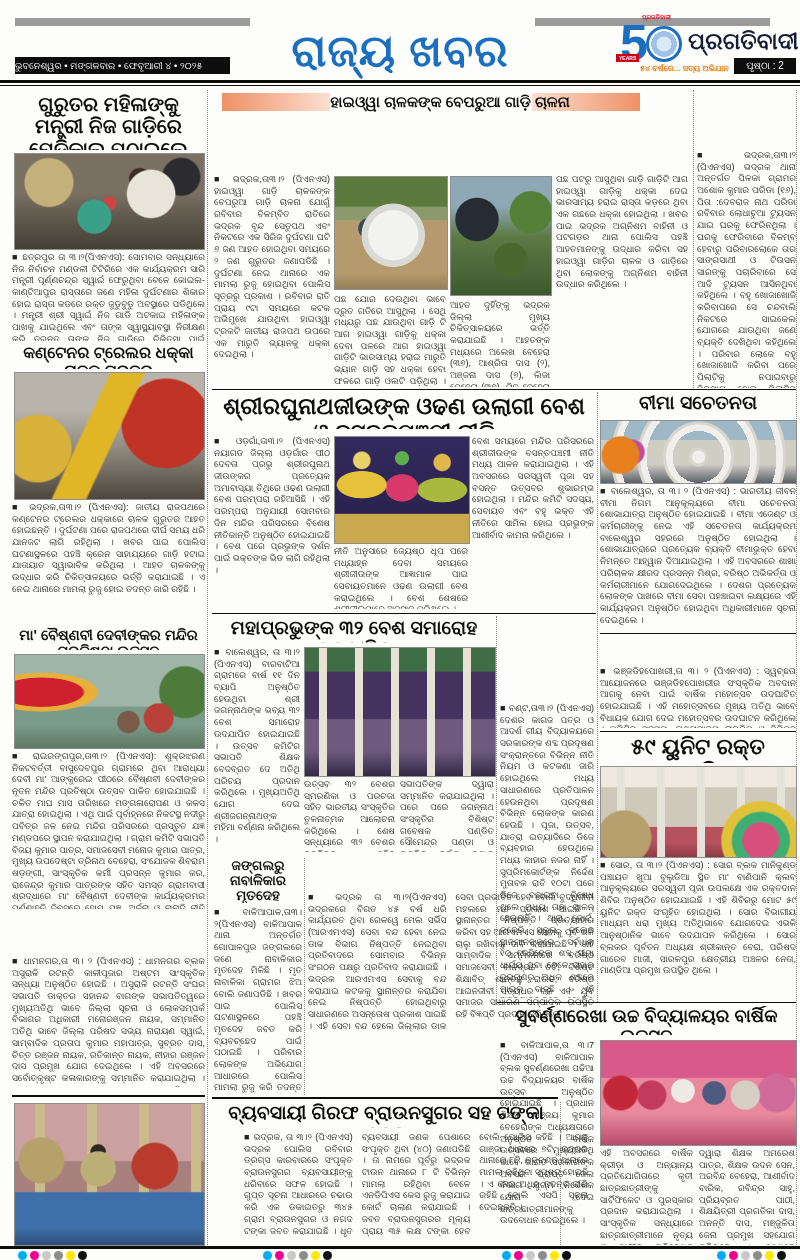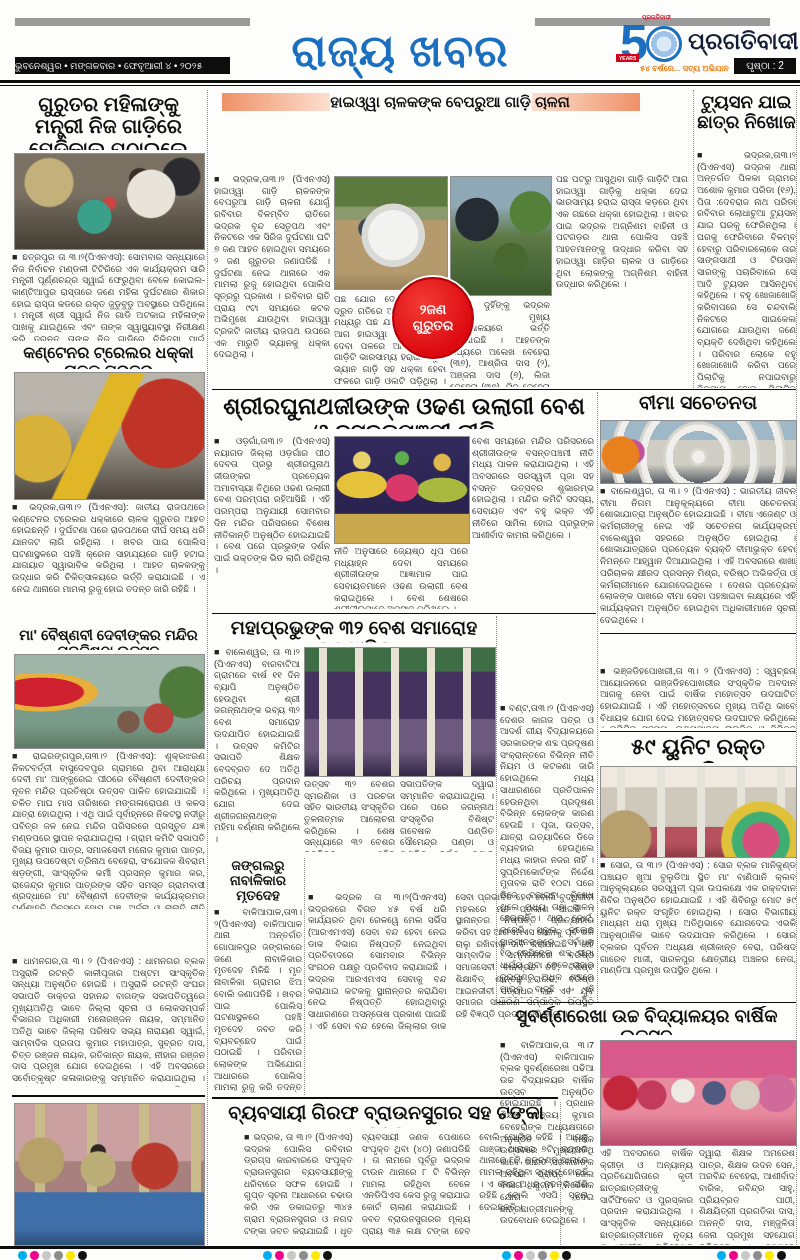--- a/index.html
+++ b/index.html
@@ -155,26 +155,21 @@
   <div class="abs kickerbar kb-l" style="left:222px;top:93px;width:108px;"></div>
   <div class="abs kickerbar kb-r" style="left:532px;top:93px;width:108px;"></div>
   <div class="abs kicker-txt" style="left:300px;top:93px;width:300px;height:19px;overflow:hidden;">ହାଇଓ୍ୱା ଚାଳକଙ୍କ ବେପରୁଆ ଗାଡ଼ି ଚାଳନା</div>
 
   <div class="abs body-txt" style="left:214px;top:174px;width:116px;height:213px;">■ ଭଦ୍ରକ,ତା୩।୨ (ପିଏନଏସ) ହାଇଓ୍ୱା ଗାଡ଼ି ଚାଳକଙ୍କ ବେପରୁଆ ଗାଡ଼ି ଚାଳନା ଯୋଗୁଁ ରବିବାର ବିଳମ୍ବିତ ରାତିରେ ଭଦ୍ରକ ବୃନ୍ଦ ସେତୁପଥ ଏବଂ ନିକଟରେ ଏକ ସିରିଜ ଦୁର୍ଘଟଣା ଘଟି ୭ ଜଣ ଆହତ ହୋଇଥିବା ସମୟରେ ୨ ଜଣ ଗୁରୁତର ଜଣାପଡିଛି । ଦୁର୍ଘଟଣା ନେଇ ଥାନାରେ ଏକ ମାମଲା ରୁଜୁ ହୋଇଥିବା ପୋଲିସ ସୂତ୍ରରୁ ପ୍ରକାଶ । ରବିବାର ରାତି ପ୍ରାୟ ୯ଟା ସମୟରେ କଟକ ଅଭିମୁଖେ ଯାଉଥିବା ହାଇଓ୍ୱା ଟ୍ରକଟି ଜାତୀୟ ରାଜପଥ ଉପରେ ଏକ ମାରୁତି ଭ୍ୟାନକୁ ଧକ୍କା ଦେଇଥିଲା ।</div>
   <div class="abs photo p-van" style="left:334px;top:176px;width:112px;height:112px;"></div>
   <div class="abs photo p-truck" style="left:450px;top:176px;width:100px;height:118px;"></div>
   <div class="abs body-txt" style="left:556px;top:174px;width:132px;height:213px;">ପଛ ପଟରୁ ଆସୁଥିବା ଗାଡ଼ି ଗାଡ଼ିଟି ଆଗ ହାଇଓ୍ୱା ଗାଡ଼ିକୁ ଧକ୍କା ଦେଇ ଭାରସାମ୍ୟ ହରାଇ ରାସ୍ତା କଡ଼ରେ ଥିବା ଏକ ଗଛରେ ଧକ୍କା ହୋଇଥିଲା । ଖବର ପାଇ ଭଦ୍ରକ ଅଗ୍ନିଶମ ବାହିନୀ ଓ ପଟଗଡ଼ର ଥାନା ପୋଲିସ ପହଞ୍ଚି ଆହତମାନଙ୍କୁ ଉଦ୍ଧାର କରିବା ସହ ହାଇଓ୍ୱା ଗାଡ଼ିର ଚାଳକ ଓ ଗାଡ଼ିରେ ଥିବା ଲୋକଙ୍କୁ ଅଗ୍ନିଶମ ବାହିନୀ ଉଦ୍ଧାର କରିଥିଲେ ।</div>
   <div class="abs body-txt" style="left:334px;top:294px;width:112px;height:93px;">ପଛ ଯୋର ଦେଉଥିବା ଭାବେ ଦ୍ରୁତ ଗତିରେ ଆସୁଥିଲା । ସେଥି ମଧ୍ୟରୁ ପଛ ଯାଉଥିବା ଗାଡ଼ି ଟି ଆଗ ହାଇଓ୍ୱା ଗାଡ଼ିକୁ ଧକ୍କା ଦେବା ପଳରେ ଆଗ ହାଇଓ୍ୱା ଗାଡ଼ିଟି ଭାରସାମ୍ୟ ହରାଇ ମାରୁତି ଭ୍ୟାନ ଗାଡ଼ି ସହ ଧକ୍କା ହେବା ଫଳରେ ଗାଡ଼ି ଓଲଟି ପଡ଼ିଥିଲା । ମାରୁତି ଭ୍ୟାନ ଗାଡ଼ିଟି ତିନି ପାଲଟା ହେଇ ରାସ୍ତା କଡ଼କୁ ଓଲଟି ପଡ଼ିଥିବା ବେଳେ ଭିତରେ ଥିବା ଲୋକମାନେ ଆହତ ହୋଇଥିଲେ ।</div>
   <div class="abs body-txt" style="left:450px;top:300px;width:100px;height:87px;">ଆହତ ଦୁହିଁଙ୍କୁ ଭଦ୍ରକ ଜିଲ୍ଲା ମୁଖ୍ୟ ଚିକିତ୍ସାଳୟରେ ଭର୍ତ୍ତି କରାଯାଇଛି । ଆହତଙ୍କ ମଧ୍ୟରେ ଅଲେଖ ବେହେରା (୩୭), ଆଶ୍ରିତା ଦାସ (୨), ଅଞ୍ଜନା ଦାସ (୭), ଲିଜା ବେହେରା (୩୭), ମିନୁ ବେହେରା (୫୭), ପୁଷ୍ପିତା ବେହେରା (୯୮), ମୋନାଲିସା ବେହେରା, କାହ୍ନୁ ମହାନ୍ତି (୨୭) ପ୍ରମୁଖ ଅଛନ୍ତି । ଗୁରୁତର ଅବସ୍ଥାରେ ଥିବା ଦୁଇ ଜଣଙ୍କୁ କଟକ ବଡ ମେଡିକାଲ ସ୍ଥାନାନ୍ତର କରାଯାଇଛି । ପୋଲିସ କେସ ରୁଜୁ କରି ତଦନ୍ତ ଜାରି ରଖିଛି ।</div>
-  <div class="abs badge" style="left:392px;top:277px;width:78px;height:78px;">
-    <span>୨ଜଣ</span>
-    <span>ଗୁରୁତର</span>
-  </div>
-
-  <div class="abs hl" style="left:697px;top:92px;width:99px;height:52px;font-size:18px;">ଟ୍ୟୁସନ ଯାଇ ଛାତ୍ର ନିଖୋଜ</div>
+
   <div class="abs body-txt" style="left:697px;top:150px;width:99px;height:238px;">■ ଭଦ୍ରକ,ତା୩।୨ (ପିଏନଏସ) ଭଦ୍ରକ ଥାନା ଅନ୍ତର୍ଗତ ପିଳକା ଗ୍ରାମର ଅଶୋକ କୁମାର ପରିଡା (୧୬), ପିତା :ଦେବରାଜ ନାଥ ପରିଡା ରବିବାର ଲୋଧାଚୁଆ ଟ୍ୟୁସନ ଯାଇ ଘରକୁ ଫେରିନଥିଲା । ଘରକୁ ଫେରିବାରେ ବିଳମ୍ବ ହେବାରୁ ପରିବାରଲୋକେ ତାର ସାଙ୍ଗସାଥୀ ଓ ଟିଉସନ ସାରଙ୍କୁ ପଚାରିବାରେ ସେ ଆଦି ଟ୍ୟୁସନ ଆସିନଥିବା କହିଥିଲେ । ବହୁ ଖୋଜାଖୋଜି କରିବାପରେ ସେ ଚନ୍ଦବାଲି ନିକଟରେ ସାଇକେଲ ଯୋଗରେ ଯାଉଥିବା ଜଣେ ବ୍ୟକ୍ତି ଦେଖିଥିବା କହିଥିଲେ । ପରିବାର ଲୋକେ ବହୁ ଖୋଜାଖୋଜି କରିବା ପରେ ପିଲାଟିକୁ ନପାଇବାରୁ ନିରୁପାୟ ହୋଇ ପିଲାଟିକୁ ଖୋଜିବାରେ ସହଯୋଗ କରିବା ପାଇଁ ଭଦ୍ରକ ଥାନାରେ ଲିଖିତଭାବେ ଜଣାଇଥିବା ସୂଚନା ମିଳିଛି ।</div>
 
   <div class="abs hrule" style="left:212px;top:389px;width:584px;height:1px;"></div>
 
   <div class="abs hl" style="left:214px;top:394px;width:380px;height:35px;font-size:23px;">ଶ୍ରୀରଘୁନାଥଜୀଉଙ୍କ ଓଢଣ ଉଲାଗୀ ବେଶ ଓ ବସନ୍ତପଞ୍ଚମୀ ନୀତି</div>
   <div class="abs body-txt" style="left:214px;top:436px;width:116px;height:173px;">■ ଓଡ଼ଗାଁ,ତା୩।୨ (ପିଏନଏସ) ନୟାଗଡ ଜିଲ୍ଲା ଓଡ଼ଗାଁର ପୀଠ ଦେବତା ପ୍ରଭୁ ଶ୍ରୀରଘୁନାଥ ଜୀଉଙ୍କର ପ୍ରତ୍ୟେକ ଅମାବାସ୍ୟା ତିଥିରେ ଓଢଣ ଉଲାଗୀ ବେଶ ପରମ୍ପରା ରହିଆସିଛି । ଏହି ପରମ୍ପରା ଅନୁଯାୟୀ ସୋମବାର ଦିନ ମନ୍ଦିର ପରିସରରେ ବିଶେଷ ନୀତିକାନ୍ତି ଅନୁଷ୍ଠିତ ହୋଇଯାଇଛି । ବେଶ ପରେ ପ୍ରଭୁଙ୍କ ଦର୍ଶନ ପାଇଁ ଭକ୍ତଙ୍କ ଭିଡ ଲାଗି ରହିଥିଲା ।</div>
   <div class="abs photo p-deities" style="left:334px;top:436px;width:134px;height:106px;"></div>
   <div class="abs cap" style="left:334px;top:546px;width:134px;height:63px;">ନୀତି ଅନୁସାରେ ଜ୍ୟେଷ୍ଠ ଧୂପ ପରେ ମଧ୍ୟାହ୍ନ ଦେବା ସମୟରେ ଶ୍ରୀଜୀଉଙ୍କ ଆଜ୍ଞାମାଳ ପାଇ ସେବାୟତମାନେ ଓଢଣ ଉଲାଗୀ ବେଶ କରାଇଥିଲେ । ବେଶ ଶେଷରେ ଶ୍ରୀଜୀଉମାନେ ଅବସ୍ଥାନ କରିଥିଲେ ।</div>
   <div class="abs body-txt" style="left:472px;top:436px;width:122px;height:173px;">ବେଶ ସମୟରେ ମନ୍ଦିର ପରିସରରେ ଶ୍ରୀଜୀଉଙ୍କ ବସନ୍ତପଞ୍ଚମୀ ନୀତି ମଧ୍ୟ ପାଳନ କରାଯାଇଥିଲା । ଏହି ଅବସରରେ ସରସ୍ୱତୀ ପୂଜା ସହ ବସନ୍ତ ଉତ୍ସବର ଶୁଭାରମ୍ଭ ହୋଇଥିଲା । ମନ୍ଦିର କମିଟି ସଦସ୍ୟ, ସେବାୟତ ଏବଂ ବହୁ ଭକ୍ତ ଏହି ନୀତିରେ ସାମିଲ ହୋଇ ପ୍ରଭୁଙ୍କ ଆଶୀର୍ବାଦ କାମନା କରିଥିଲେ ।</div>
 

